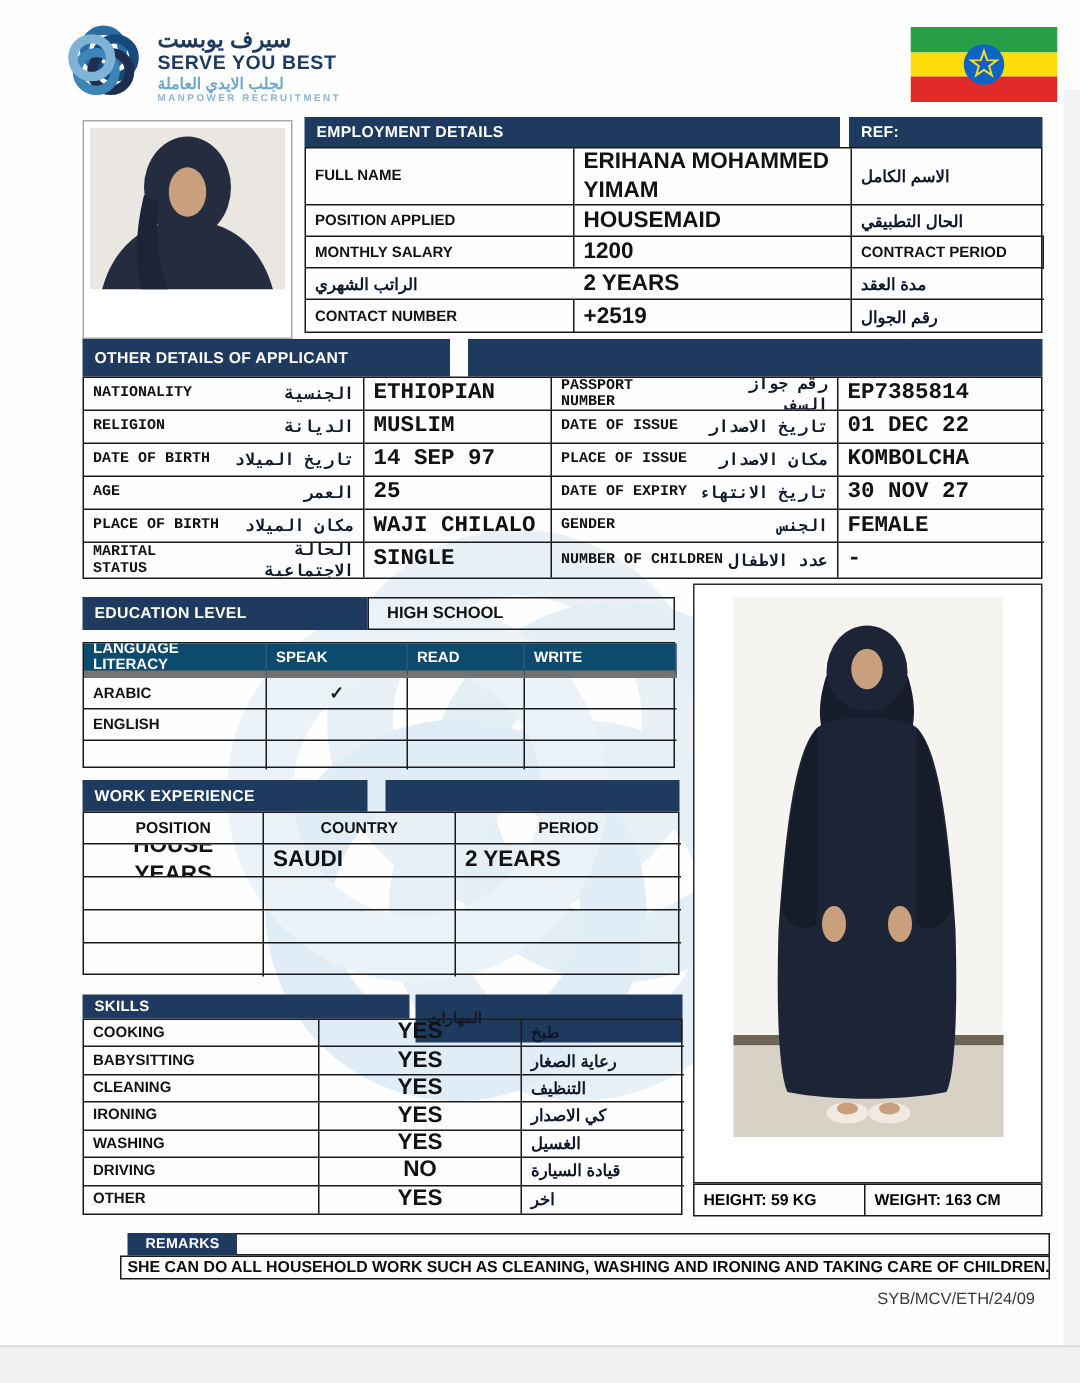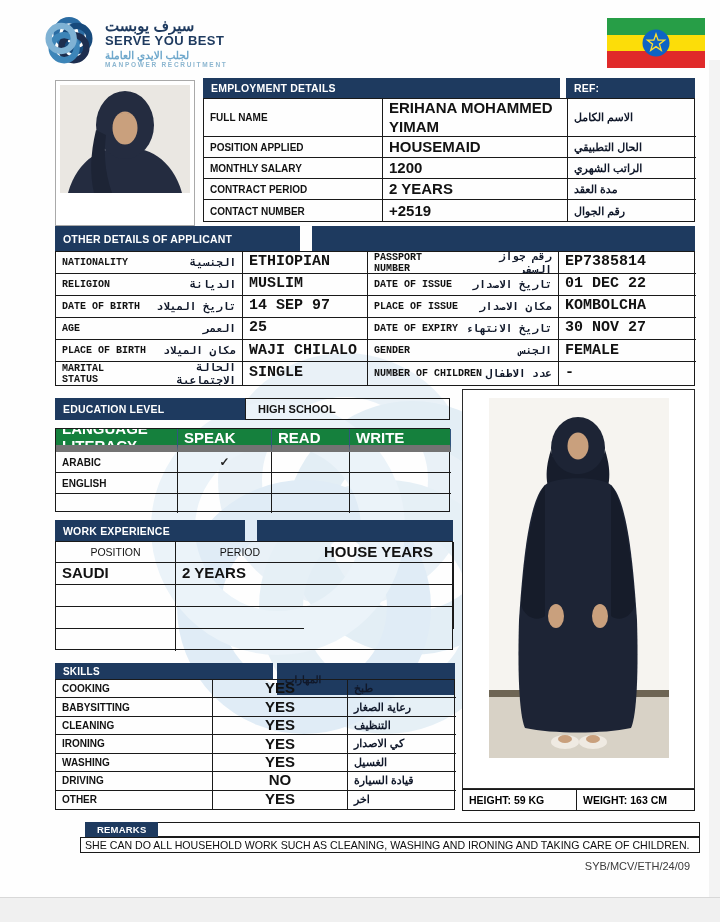--- a/index.html
+++ b/index.html
@@ -60,32 +60,32 @@
   
   .edu-bar { left:55px; top:398px; width:190px; height:22px; }
   .edu-val { left:245px; top:398px; width:205px; height:22px; border:1.5px solid #1a1a1a;
              display:flex; align-items:center; padding-left:12px;
              font-weight:bold; font-size:11px; color:#121212; }
 
   
   .lang { left:55px; top:428px; width:395px; height:84px;
           grid-template-columns:122px 94px 78px 101px;
           grid-template-rows:23px 21px 21px 19px; }
-  .lang .h { background:#15803d; color:#fff; font-weight:bold; font-size:15px;
-             border-right:1px solid #30567e; border-bottom:7px solid #737373; }
+  .lang .h { background:#0c4a6e; color:#fff; font-weight:bold; font-size:10px;
+             border-right:1px solid #30567e; border-bottom:5px solid #737373; }
   .check { font-size:12px; color:#222; font-weight:bold; }
 
   
   .we { left:55px; top:520px; width:398px; height:130px; }
   .we-h1 { left:0; top:0; width:190px; height:21px; }
   .we-h2 { left:202px; top:0; width:196px; height:21px; }
   .we-body { left:0; top:21px; width:398px; height:109px;
              grid-template-columns:120px 128px 150px;
              grid-template-rows:21px 22px 22px 22px 22px; }
-  .colh { font-weight:normal; font-size:10.5px; color:#121212;text-align:center; }
+  .colh { font-weight:bold; font-size:10.5px; color:#121212;text-align:center; }
 
   
   .sk { left:55px; top:663px; width:400px; height:147px; }
   .sk-h1 { left:0; top:0; width:218px; height:16px; font-size:10px; }
   .sk-h2 { left:222px; top:0; width:178px; height:32px; font-size:10px; justify-content:flex-end; }
   .sk-body { left:0; top:16px; width:400px; height:131px;
              grid-template-columns:157px 135px 108px;
              grid-template-rows:repeat(7, 1fr); }
 
   
@@ -93,21 +93,21 @@
   .fb-photo { left:0; top:0; width:233px; height:400px; background:#ffffff; border:1px solid #2a2a2a; }
   .fb-hw { left:0; top:400px; width:233px; height:22px; grid-template-columns:114px 119px; }
   .fb-hw .c { font-weight:bold; font-size:10.5px; }
 
   
   .rm { left:80px; top:822px; width:620px; height:31px; }
   .rm-title { left:5px; top:0; width:73px; height:15px; font-size:9.5px;padding-left:12px; }
   .rm-rest { left:78px; top:0; width:542px; height:15px; border:1px solid #1a1a1a; border-left:none; }
   .rm-text { left:0; top:15px; width:620px; height:16px; border:1.5px solid #1a1a1a;
              display:flex; align-items:center; padding-left:4px;
-             font-weight:normal; font-size:10.6px; color:#0d0d0d; white-space:nowrap; }
+             font-weight:bold; font-size:10.6px; color:#0d0d0d; white-space:nowrap; }
 
   .foot { left:500px; top:860px; width:190px; text-align:right; font-size:11px; color:#3a3a3a; }
 
   .edge-right { left:709px; top:60px; width:11px; height:862px; background:#f3f3f3; z-index:3; }
   .edge-bottom { left:0; top:897px; width:720px; height:25px; background:#f0f0f0;
                  border-top:1px solid #d8d8d8; z-index:4; }
 </style>
 </head>
 <body>
 
@@ -169,22 +169,22 @@
     <div class="abs navy emp-ref">REF:</div>
     <div class="abs grid emp-body">
       <div class="c lbl">FULL NAME</div>
       <div class="c val">ERIHANA  MOHAMMED YIMAM</div>
       <div class="c ar rgt noR">الاسم الكامل</div>
       <div class="c lbl">POSITION APPLIED</div>
       <div class="c val">HOUSEMAID</div>
       <div class="c ar rgt noR">الحال التطبيقي</div>
       <div class="c lbl">MONTHLY SALARY</div>
       <div class="c val">1200</div>
+      <div class="c lbl">CONTRACT PERIOD</div>
       <div class="c ar rgt noR">الراتب الشهري</div>
-      <div class="c lbl">CONTRACT PERIOD</div>
       <div class="c val">2 YEARS</div>
       <div class="c ar rgt noR">مدة العقد</div>
       <div class="c lbl noB">CONTACT NUMBER</div>
       <div class="c val noB">+2519</div>
       <div class="c ar rgt noR noB">رقم الجوال</div>
     </div>
   </div>
 
   <div class="abs z od">
     <div class="abs navy od-h1">OTHER DETAILS OF APPLICANT</div>
@@ -273,20 +273,21 @@
     <div class="c ctr noB"></div>
     <div class="c noB"></div>
     <div class="c noR noB"></div>
   </div>
 
   <div class="abs z we">
     <div class="abs navy we-h1">WORK EXPERIENCE</div>
     <div class="abs navy we-h2"></div>
     <div class="abs grid we-body">
       <div class="c ctr colh">POSITION</div>
+      <div class="c ctr colh">COUNTRY</div>
       <div class="c ctr colh noR">PERIOD</div>
       <div class="c ctr val">HOUSE YEARS</div>
       <div class="c val">SAUDI</div>
       <div class="c val noR">2 YEARS</div>
       <div class="c"></div>
       <div class="c"></div>
       <div class="c noR"></div>
       <div class="c"></div>
       <div class="c"></div>
       <div class="c noR"></div>

